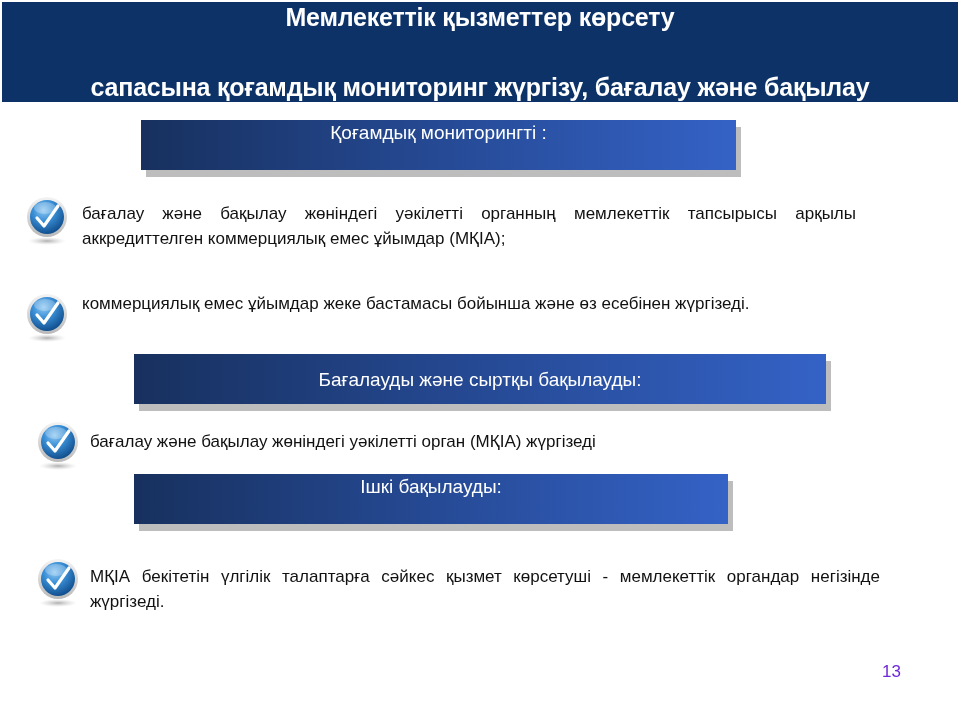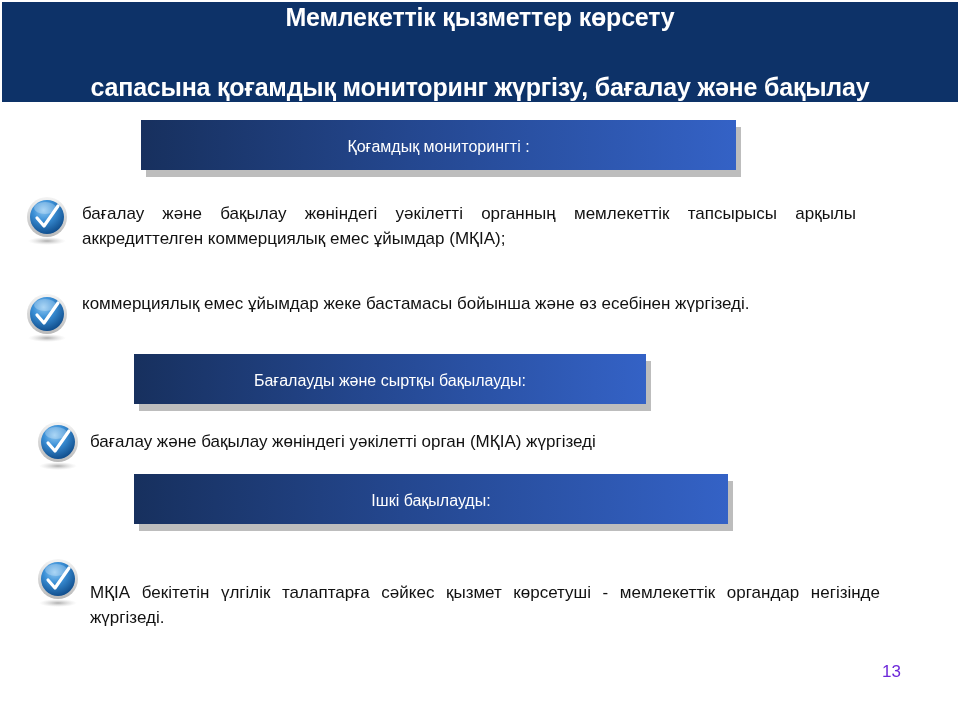--- a/index.html
+++ b/index.html
@@ -13,23 +13,23 @@
       background: #0d3268;
       color: #fff; text-align: center;
       display: flex; flex-direction: column; justify-content: center;
       font-family: "Liberation Sans", sans-serif;
       font-weight: bold; font-size: 25px; line-height: 34px; gap: 36px;
     }
     .title-bar span { display: block; letter-spacing: -0.2px; }
     .section-head {
       position: absolute; height: 50px;
       background: linear-gradient(to right, #17305e 0%, #24478f 45%, #3462c6 100%);
-      color: #fff; font-size: 16px;
+      color: #fff; font-size: 19px;
       display: flex; align-items: flex-start; justify-content: center;
-      padding-top: 18px; box-sizing: border-box;
+      padding-top: 2px; box-sizing: border-box;
       box-shadow: 5px 7px 0 #bdbdbd;
     }
     .check {
       position: absolute; width: 44px; height: 50px;
     }
     .bullet-text {
       position: absolute;
       font-weight: normal; font-size: 17px; line-height: 25px; color: #111;
       text-align: justify; text-align-last: left;
     }
@@ -78,31 +78,31 @@
 <svg class="check" style="left:25px; top:196px;">
     <use href="#checkBall"></use>
   </svg>
 <div class="bullet-text" style="left:82px; top:201px; width:774px;">бағалау және  бақылау жөніндегі уәкілетті органның мемлекеттік тапсырысы арқылы аккредиттелген  коммерциялық емес ұйымдар (МҚІА);</div>
 
 <svg class="check" style="left:25px; top:293px;">
     <use href="#checkBall"></use>
   </svg>
 <div class="bullet-text" style="left:82px; top:291px; width:700px;">коммерциялық емес ұйымдар жеке бастамасы бойынша және өз есебінен жүргізеді.</div>
 
-<div class="section-head" style="left:134px; top:354px; width:512px;">
+<div class="section-head" style="left:134px; top:354px; width:692px;align-items:center;">
   <span>Бағалауды және сыртқы бақылауды:</span>
 </div>
 
 <svg class="check" style="left:36px; top:421px;">
     <use href="#checkBall"></use>
   </svg>
 <div class="bullet-text" style="left:90px; top:429px; width:720px;">бағалау және бақылау жөніндегі уәкілетті орган (МҚІА) жүргізеді</div>
 
 <div class="section-head" style="left:134px; top:474px; width:594px;">
   <span>Ішкі бақылауды:</span>
 </div>
 
 <svg class="check" style="left:36px; top:558px;">
     <use href="#checkBall"></use>
   </svg>
-<div class="bullet-text" style="left:90px; top:564px; width:790px;margin-top:16px;">МҚІА бекітетін үлгілік талаптарға сәйкес қызмет көрсетуші - мемлекеттік органдар негізінде жүргізеді.</div>
+<div class="bullet-text" style="left:90px; top:564px; width:790px;">МҚІА бекітетін үлгілік талаптарға сәйкес қызмет көрсетуші - мемлекеттік органдар негізінде жүргізеді.</div>
 
 <div class="page-num">13</div>
 
 </body></html>

